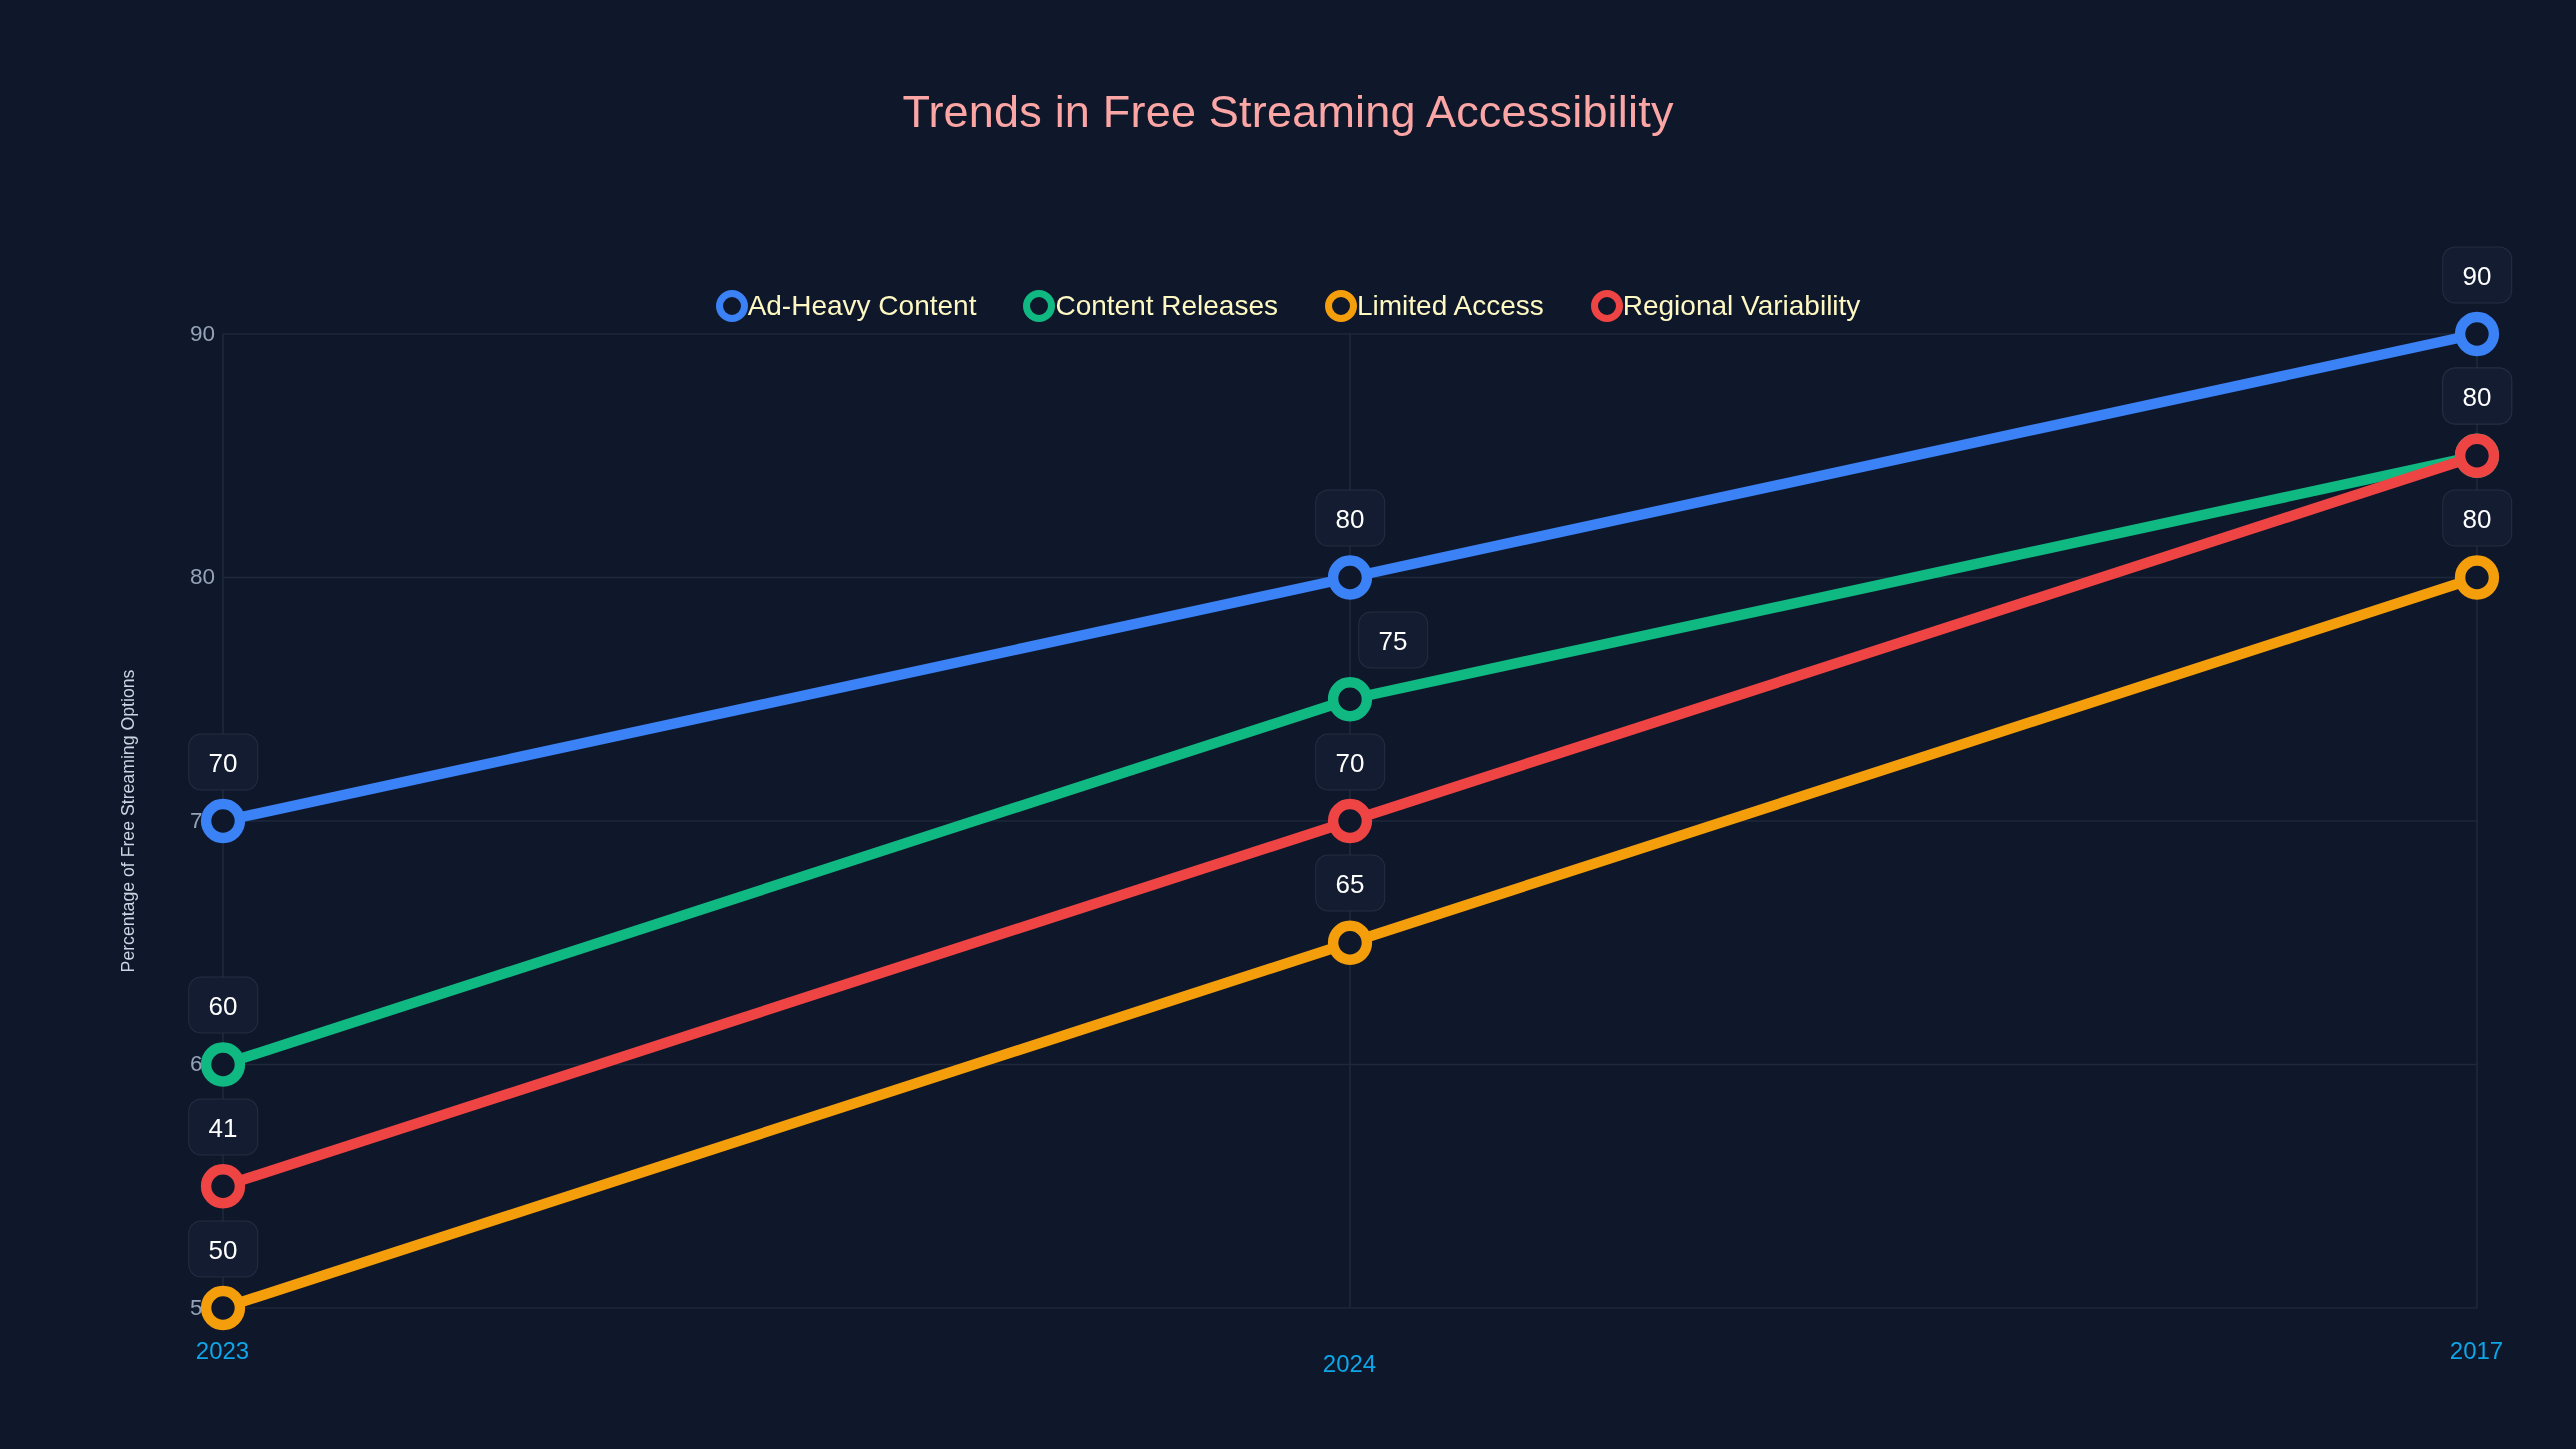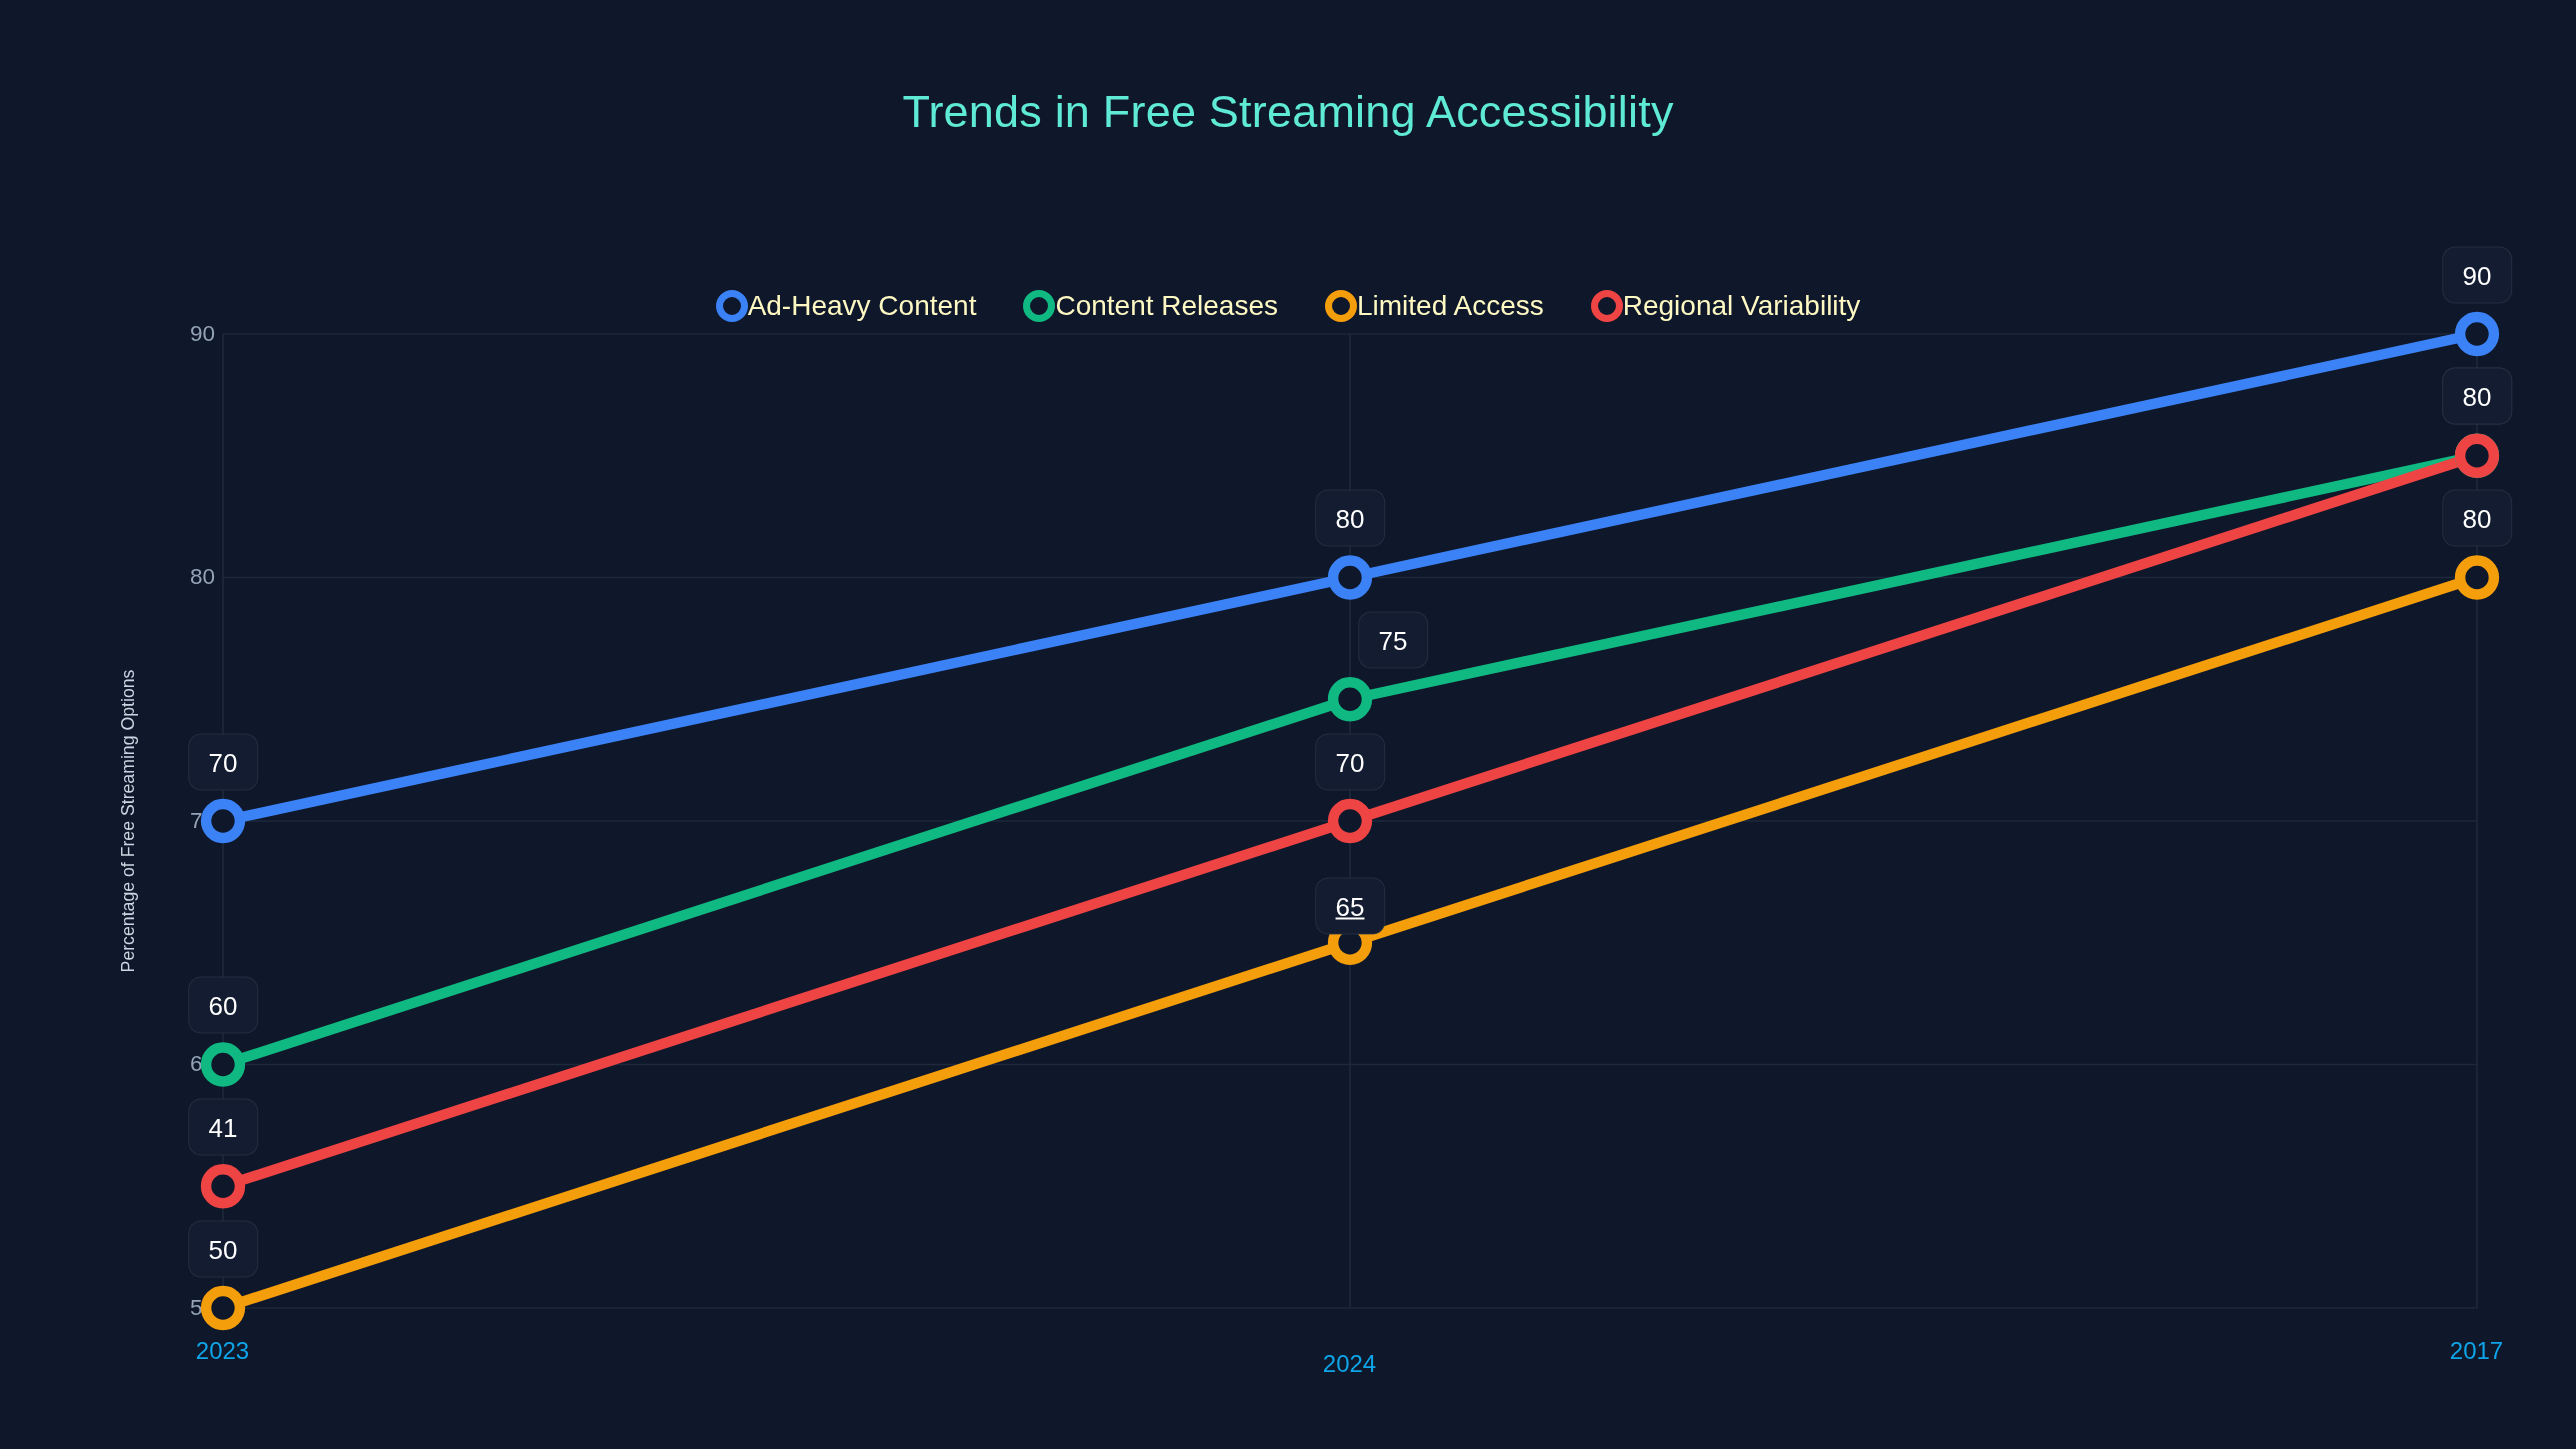--- a/index.html
+++ b/index.html
@@ -21,21 +21,21 @@
     background: #0f172a;
   }
 
   
   .chart-title {
     position: absolute;
     top: 89px;
     left: 0;
     width: 2576px;
     text-align: center;
-    color: #5eead4;
+    color: #fca5a5;
     font-size: 45px;
     font-weight: 400;
     letter-spacing: 0.2px;
     line-height: 1;
   }
 
   
   .legend {
     position: absolute;
     top: 290px;
@@ -203,18 +203,18 @@
       <div class="dlabel" style="left: 223px; top: 762px;">70</div>
       <div class="dlabel" style="left: 1350px; top: 518px;">80</div>
       <div class="dlabel" style="left: 2477px; top: 275px;">90</div>
       <div class="dlabel" style="left: 223px; top: 1005px;">60</div>
       <div class="dlabel" style="left: 1350px; top: 640px; margin-left: 43px;">75</div>
       <div class="dlabel" style="left: 2477px; top: 396px;">85</div>
       <div class="dlabel" style="left: 223px; top: 1127px;">41</div>
       <div class="dlabel" style="left: 1350px; top: 762px;">70</div>
       <div class="dlabel" style="left: 2477px; top: 396px;">80</div>
       <div class="dlabel" style="left: 223px; top: 1249px;">50</div>
-      <div class="dlabel" style="left: 1350px; top: 906px; text-decoration: underline;">65</div>
+      <div class="dlabel" style="left: 1350px; top: 883px;">65</div>
       <div class="dlabel" style="left: 2477px; top: 518px;">80</div>
     </div>
 
 </div>
 
 
 </body></html>

